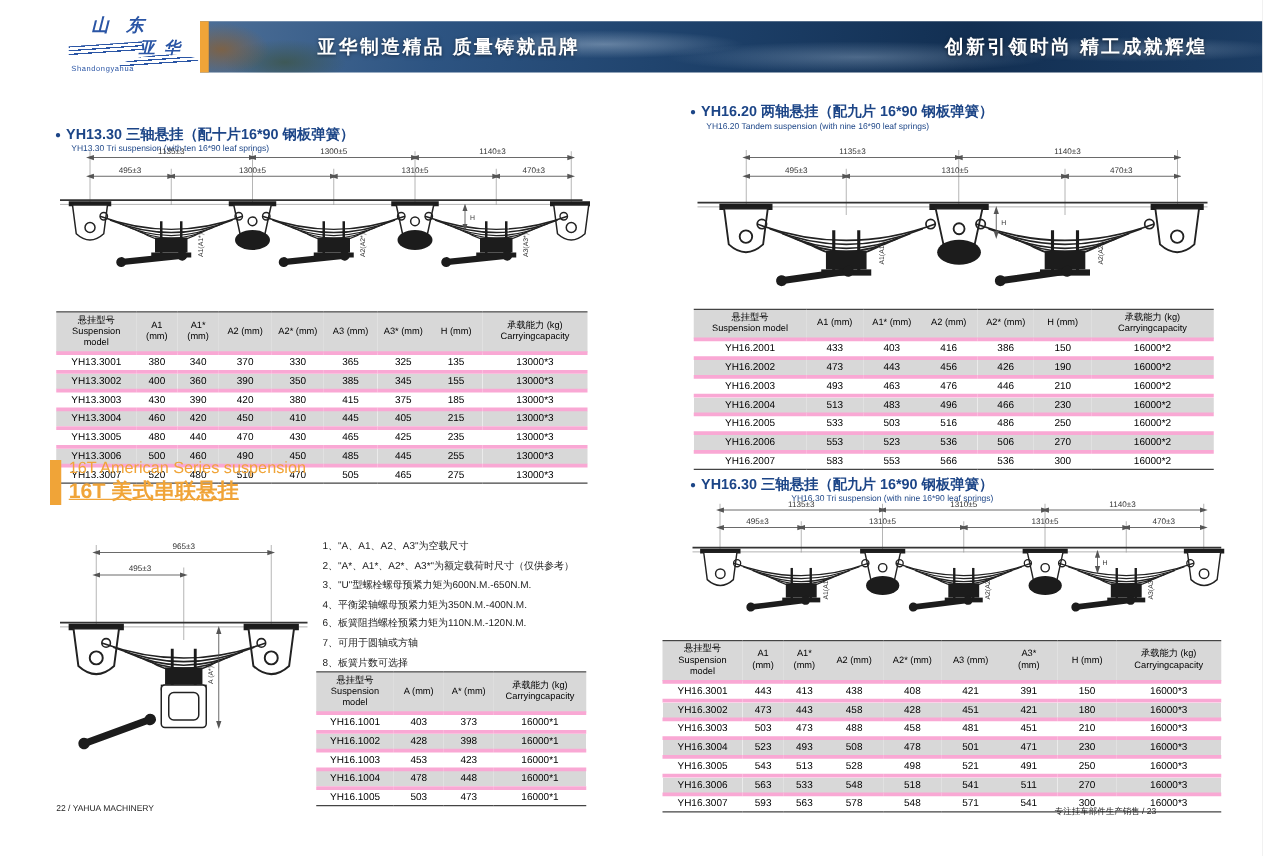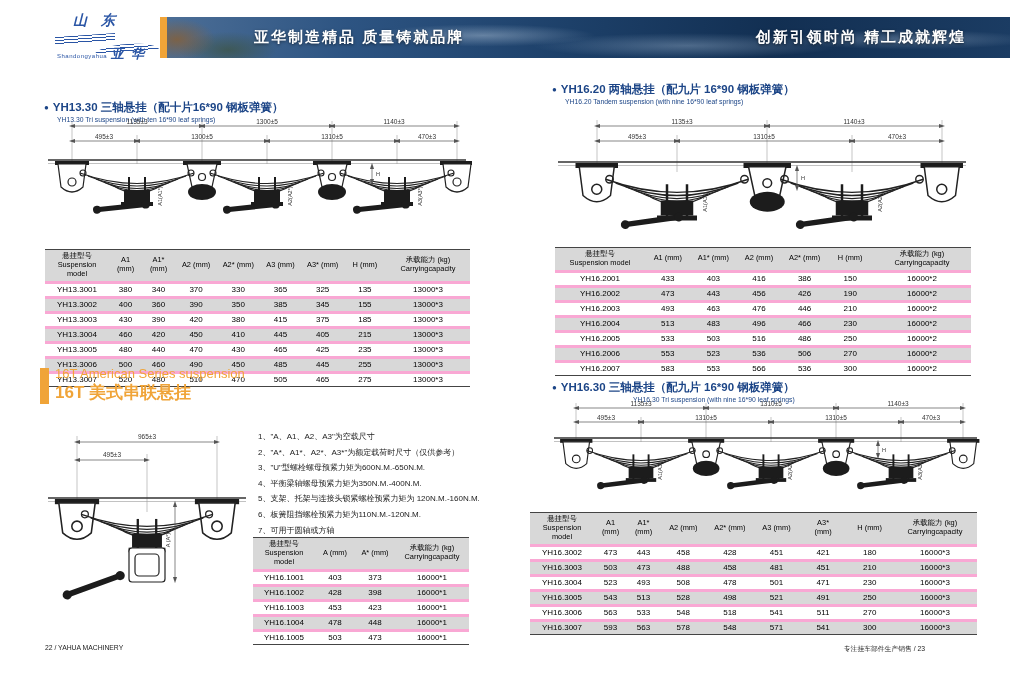--- a/index.html
+++ b/index.html
@@ -2,21 +2,21 @@
 <html><head>
 <meta charset="utf-8">
 <style>
   html,body{margin:0;padding:0;background:#e8e8e8;}
   .page{position:relative;width:1010px;height:685px;background:#fff;margin:0 auto;
         font-family:"Liberation Sans","DejaVu Sans",sans-serif;overflow:hidden;}
 
   
   .logo{position:absolute;left:55px;top:12px;width:108px;height:48px;color:#2a55a5;}
   .logo .zh1{position:absolute;left:18px;top:0;font-size:14px;font-weight:bold;font-style:italic;letter-spacing:14px;font-family:"Liberation Serif","DejaVu Serif",serif;}
-  .logo .zh2{position:absolute;left:56px;top:17px;font-size:13px;font-weight:bold;font-style:italic;letter-spacing:7px;font-family:"Liberation Serif","DejaVu Serif",serif;margin-top:16px;}
+  .logo .zh2{position:absolute;left:56px;top:17px;font-size:13px;font-weight:bold;font-style:italic;letter-spacing:7px;font-family:"Liberation Serif","DejaVu Serif",serif;}
   .logo .swoosh1{position:absolute;left:0;top:23px;width:60px;height:8px;transform:skewY(-4deg);
       background:repeating-linear-gradient(180deg,#2a55a5 0 1px,transparent 1px 3px);}
   .logo .swoosh2{position:absolute;left:40px;top:32px;width:64px;height:8px;transform:skewY(-4deg);border-radius:50% 50% 0 0/100% 100% 0 0;
       background:repeating-linear-gradient(180deg,#2a55a5 0 1px,transparent 1px 3px);}
   .logo .en{position:absolute;left:2px;top:41px;font-size:6px;letter-spacing:.5px;}
   .band{position:absolute;left:160px;top:17px;width:850px;height:41px;
       background:
         radial-gradient(ellipse 55px 30px at 2% 55%,rgba(132,96,58,.85),transparent 70%),
         radial-gradient(ellipse 70px 26px at 8% 80%,rgba(60,80,50,.6),transparent 70%),
         radial-gradient(ellipse 160px 16px at 38% 45%,rgba(225,238,250,.35),transparent 70%),
@@ -272,21 +272,21 @@
             <td>275</td>
             <td>13000*3</td>
           </tr>
         </tbody>
       </table>
   </div>
 
   <div class="osec">
     <div class="obar" style="background:#F0A438;"></div>
     <div class="en" style="color:#F0A438;">16T American Series suspension</div>
-    <div class="zh" style="color:#F0A438;">16T 美式串联悬挂</div>
+    <div class="zh" style="color:#F0A438;text-decoration:underline;">16T 美式串联悬挂</div>
   </div>
 
   <svg class="drw" style="left:42px;top:420px;" width="210" height="205" viewBox="0 0 210 205">
     <g>
       <line class="ext" x1="35" y1="16" x2="35" y2="82"></line>
         <line class="ext" x1="105" y1="34" x2="105" y2="92"></line>
       <line class="ext" x1="175" y1="16" x2="175" y2="82"></line>
       <line class="dim" x1="35" y1="22" x2="175" y2="22" marker-start="url(#arw)" marker-end="url(#arw)"></line>
       <line class="dim" x1="35" y1="40" x2="105" y2="40" marker-start="url(#arw)" marker-end="url(#arw)"></line>
       <text class="dlab" x="105" y="19" text-anchor="middle">965±3</text>
@@ -302,21 +302,20 @@
     <use href="#arm" transform="translate(22,176) rotate(-20) scale(1.15)"></use>
     <line class="dim" x1="133" y1="84" x2="133" y2="160" marker-start="url(#arw)" marker-end="url(#arw)"></line>
     <text class="vlab" transform="rotate(-90 128,120)" x="128" y="120" text-anchor="middle">A (A*)</text>
   </svg>
 
   <div class="notes">
     <div>1、"A、A1、A2、A3"为空载尺寸</div>
     <div>2、"A*、A1*、A2*、A3*"为额定载荷时尺寸（仅供参考）</div>
     <div>3、"U"型螺栓螺母预紧力矩为600N.M.-650N.M.</div>
     <div>4、平衡梁轴螺母预紧力矩为350N.M.-400N.M.</div>
-    <div>5、支架、托架与连接头锁紧螺栓预紧力矩为 120N.M.-160N.M.</div>
     <div>6、板簧阻挡螺栓预紧力矩为110N.M.-120N.M.</div>
     <div>7、可用于圆轴或方轴</div>
     <div>8、板簧片数可选择</div>
   </div>
 
   <div class="tblwrap" style="left:253px;top:537px;width:216px;">
     <table class="spec t4">
         <thead>
           <tr>
             <th>悬挂型号
@@ -548,20 +547,31 @@
             <th>A3 (mm)</th>
             <th>A3*
 (mm)</th>
             <th>H (mm)</th>
             <th>承载能力 (kg)
 Carryingcapacity</th>
           </tr>
         </thead>
         <tbody>
           <tr>
+            <td>YH16.3001</td>
+            <td>443</td>
+            <td>413</td>
+            <td>438</td>
+            <td>408</td>
+            <td>421</td>
+            <td>391</td>
+            <td>150</td>
+            <td>16000*3</td>
+          </tr>
+          <tr>
             <td>YH16.3002</td>
             <td>473</td>
             <td>443</td>
             <td>458</td>
             <td>428</td>
             <td>451</td>
             <td>421</td>
             <td>180</td>
             <td>16000*3</td>
           </tr>

